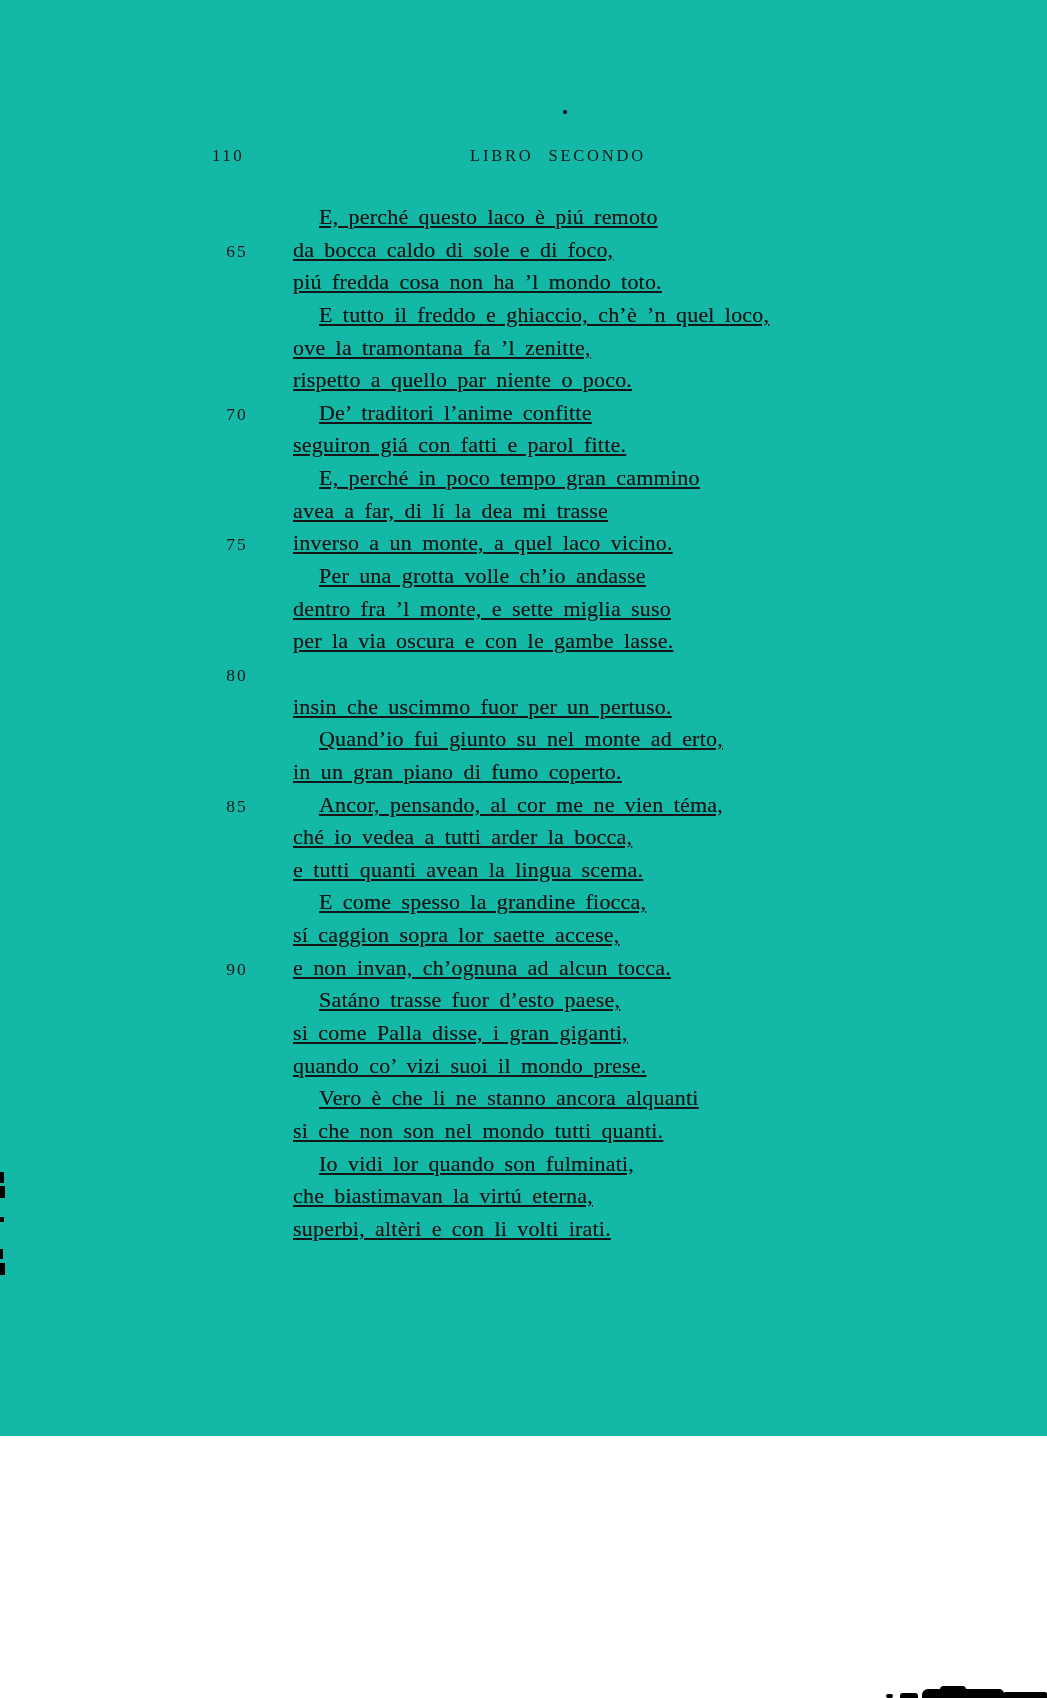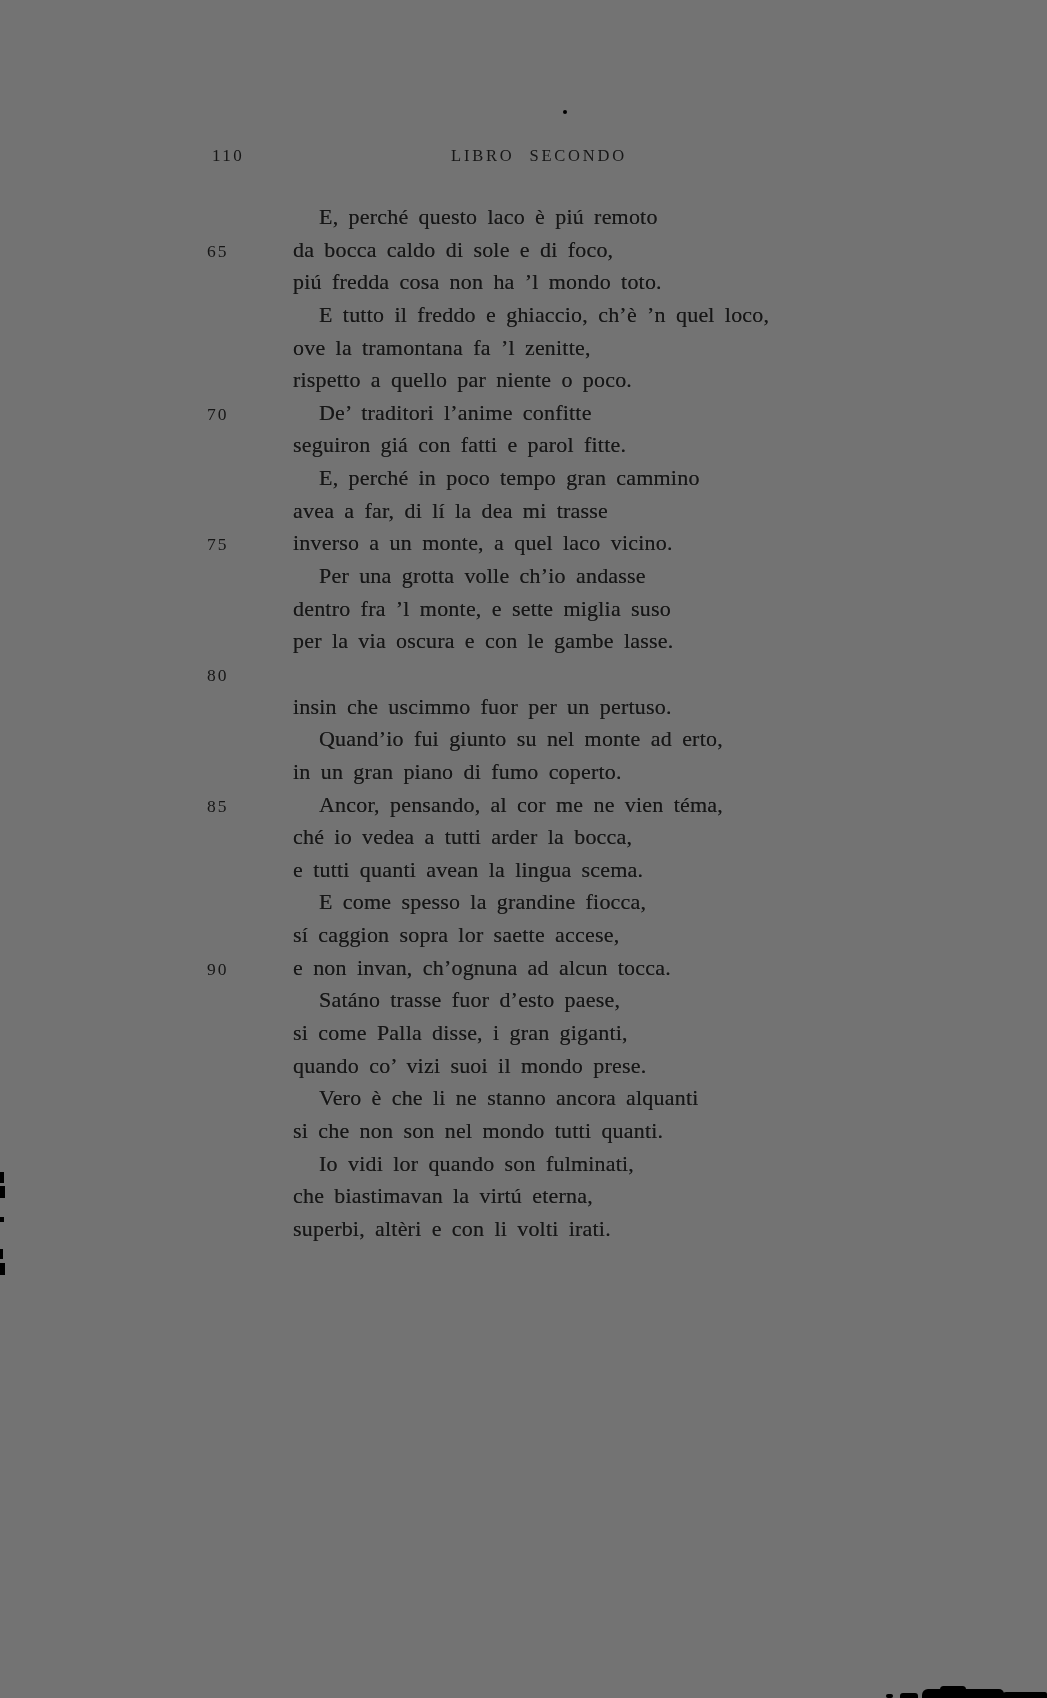--- a/index.html
+++ b/index.html
@@ -1,41 +1,43 @@
 <!DOCTYPE html>
 <html><head>
 <meta charset="utf-8">
 <style>
   html,body{margin:0;padding:0}
   body{
     width:1047px;height:1698px;background:#ffffff;overflow:hidden;
     font-family:"Liberation Serif","DejaVu Serif",serif;color:#161616;
   }
-  #page{position:relative;width:1047px;height:1698px;background:#737373}
+  #page{position:relative;width:1047px;height:1436px;background:#14b8a6}
 
   .hdr-num{
     position:absolute;left:212px;top:146px;
     font-size:17px;letter-spacing:2.5px;
   }
   .hdr-title{
-    position:absolute;left:451px;top:146px;
+    position:absolute;left:470px;top:146px;
     font-size:16.5px;letter-spacing:2.8px;word-spacing:8px;
   }
 
   #poem{
     position:absolute;left:293px;top:201px;
     font-size:22px;letter-spacing:0.2px;word-spacing:4.5px;
     text-shadow:0 0 0.4px rgba(10,10,10,.55);
+    text-decoration:underline;
   }
   .vline{position:relative;height:32.65px;line-height:32.65px;white-space:nowrap}
   .vline.ind{padding-left:26px}
   .lnum{
     position:absolute;left:-86px;top:1px;width:60px;
     font-size:17.5px;letter-spacing:2px;line-height:32.65px;
     text-shadow:none;
+    text-align:center;
   }
 
   .artifact{position:absolute;background:#000}
   #spot-dot{left:563px;top:110px;width:4px;height:4px;border-radius:50%}
   #edge-mark-1{left:0;top:1172px;width:4px;height:11px}
   #edge-mark-2{left:0;top:1186px;width:5px;height:12px}
   #edge-mark-3{left:0;top:1217px;width:4px;height:5px}
   #edge-mark-4{left:0;top:1249px;width:3px;height:10px}
   #edge-mark-5{left:0;top:1263px;width:5px;height:12px}
   #smudge-1{left:886px;top:1694px;width:7px;height:4px;border-radius:2px}

